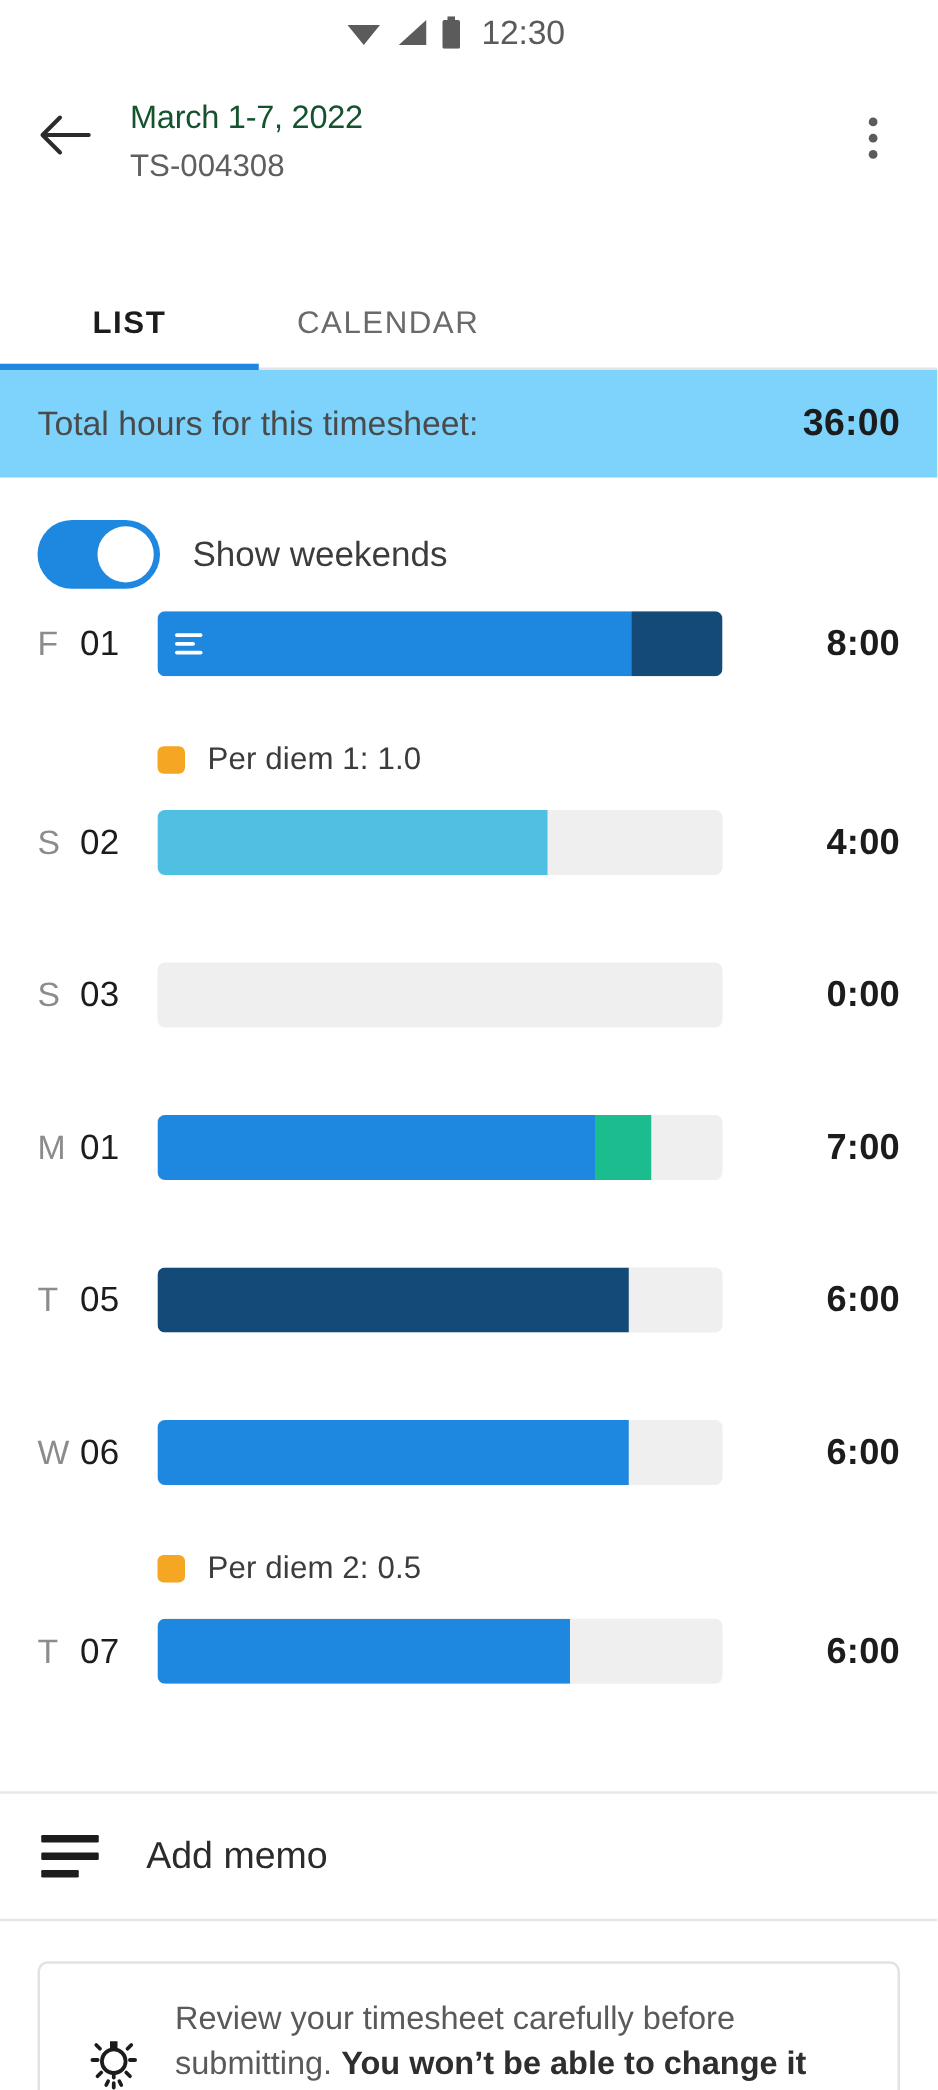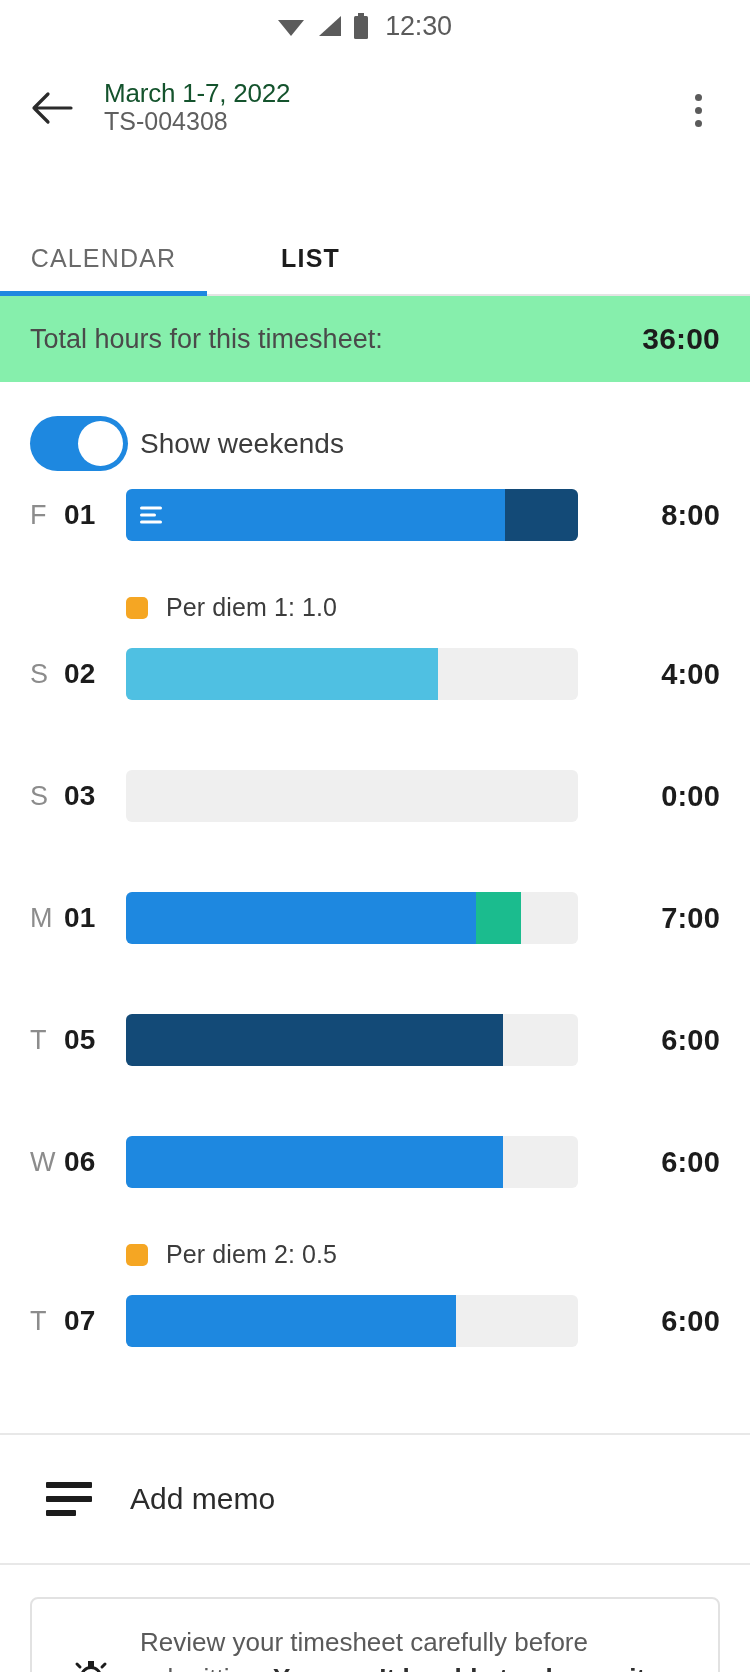--- a/index.html
+++ b/index.html
@@ -29,71 +29,71 @@
   .appbar-row { display:flex; align-items:flex-start; }
   .back-btn {
     width:56px; height:56px; display:flex; align-items:center; justify-content:center;
     cursor:pointer; flex:none; margin-top:2px;
   }
   .titles { margin-left:24px; flex:1; }
   .title {
     font-size:26px; font-weight:400; color:#14532d; line-height:1.05;
     letter-spacing:-0.2px;
   }
-  .subtitle { font-size:25px; color:#5f5f5f; letter-spacing:0px; }
+  .subtitle { font-size:25px; color:#5f5f5f; margin-top:12px; letter-spacing:0px; }
   .overflow-btn {
     width:56px; height:56px; display:flex; flex-direction:column;
     align-items:center; justify-content:center; gap:6px; cursor:pointer; flex:none;
     margin-top:2px;
   }
   .overflow-btn i { width:7px; height:7px; border-radius:50%; background:#5b5b5b; display:block; }
 
   
   .tabs { display:flex; position:relative; height:76px; margin-top:38px; }
   .tab {
     flex:0 0 auto; width:207px; display:flex; align-items:center; justify-content:center;
     font-size:25px; letter-spacing:1.2px; color:#6a6a6a; cursor:pointer;
     position:relative; height:100%;
   }
   .tab.active { color:#1c1c1c; font-weight:700; }
   .tab-underline { position:absolute; bottom:0; left:0; width:207px; height:5px; background:#1e88e0; }
   .tab-base { position:absolute; bottom:0; left:0; right:0; height:2px; background:#e4e4e4; }
 
   
   .total-row {
-    background:#86efac; height:86px; display:flex; align-items:center;
+    background:#7dd3fc; height:86px; display:flex; align-items:center;
     justify-content:space-between; padding:0 30px;
   }
   .total-label { font-size:27px; color:#4a4a4a; }
   .total-value { font-size:30px; font-weight:700; color:#1c1c1c; letter-spacing:0.2px; }
 
   
   .toggle-row { display:flex; align-items:center; padding:34px 30px 18px 30px; }
   .switch {
     width:98px; height:55px; border-radius:28px; background:#1e88e0;
     position:relative; cursor:pointer; flex:none;
   }
   .switch .knob {
     position:absolute; top:5px; left:48px; width:45px; height:45px;
     border-radius:50%; background:#ffffff;
   }
-  .toggle-label { margin-left:12px; font-size:28px; color:#3c3c3c; }
+  .toggle-label { margin-left:26px; font-size:28px; color:#3c3c3c; }
 
   
   .daylist { padding:0 0 16px 0; }
   .day {
     position:relative; padding:0 30px; display:flex; align-items:flex-start;
     min-height:96px;
   }
   .day-inner { display:flex; align-items:center; width:100%; }
   .dow {
     width:34px; font-size:27px; color:#8c8c8c; text-align:left; flex:none;
   }
   .dnum {
-    width:62px; font-size:28px; font-weight:700; color:#1c1c1c; flex:none;
+    width:62px; font-size:28px; font-weight:400; color:#1c1c1c; flex:none;
     letter-spacing:0.3px;
   }
   .track {
     position:relative; flex:none; width:452px; height:52px; border-radius:6px;
     background:#efefef; overflow:hidden; cursor:pointer; display:flex;
   }
   .seg { height:100%; }
   .memo-mark {
     position:absolute; left:14px; top:50%; transform:translateY(-50%);
     display:flex; flex-direction:column; gap:4px; pointer-events:none;
@@ -115,21 +115,21 @@
   .perdiem .pd-label {
     margin-left:18px; font-size:25px; font-weight:400; color:#3c3c3c;
     letter-spacing:0.1px;
   }
   .day-block { padding-bottom:26px; }
 
   .divider { height:2px; background:#e8e8e8; margin:0; }
 
   
   .memo-row {
-    height:128px; display:flex; align-items:center; padding:0 46px; cursor:pointer;
+    height:100px; display:flex; align-items:center; padding:0 33px; cursor:pointer;
   }
   .memo-icon { display:flex; flex-direction:column; gap:8px; width:46px; flex:none; }
   .memo-icon span { display:block; height:6px; background:#1c1c1c; border-radius:1px; }
   .memo-icon span:nth-child(1){ width:46px; }
   .memo-icon span:nth-child(2){ width:46px; }
   .memo-icon span:nth-child(3){ width:30px; }
   .memo-text { margin-left:38px; font-size:30px; color:#2b2b2b; }
 
   
   .tipwrap { padding:32px 30px 0 30px; }
@@ -181,22 +181,22 @@
       </div>
       <div class="overflow-btn">
         <i></i>
         <i></i>
         <i></i>
       </div>
     </div>
   </div>
 
   <div class="tabs">
+    <div class="tab active">LIST</div>
     <div class="tab">CALENDAR</div>
-    <div class="tab active">LIST</div>
     <div class="tab-base"></div>
     <div class="tab-underline"></div>
   </div>
 
   <div class="total-row">
     <span class="total-label">Total hours for this timesheet:</span>
     <span class="total-value">36:00</span>
   </div>
 
   <div class="toggle-row">

